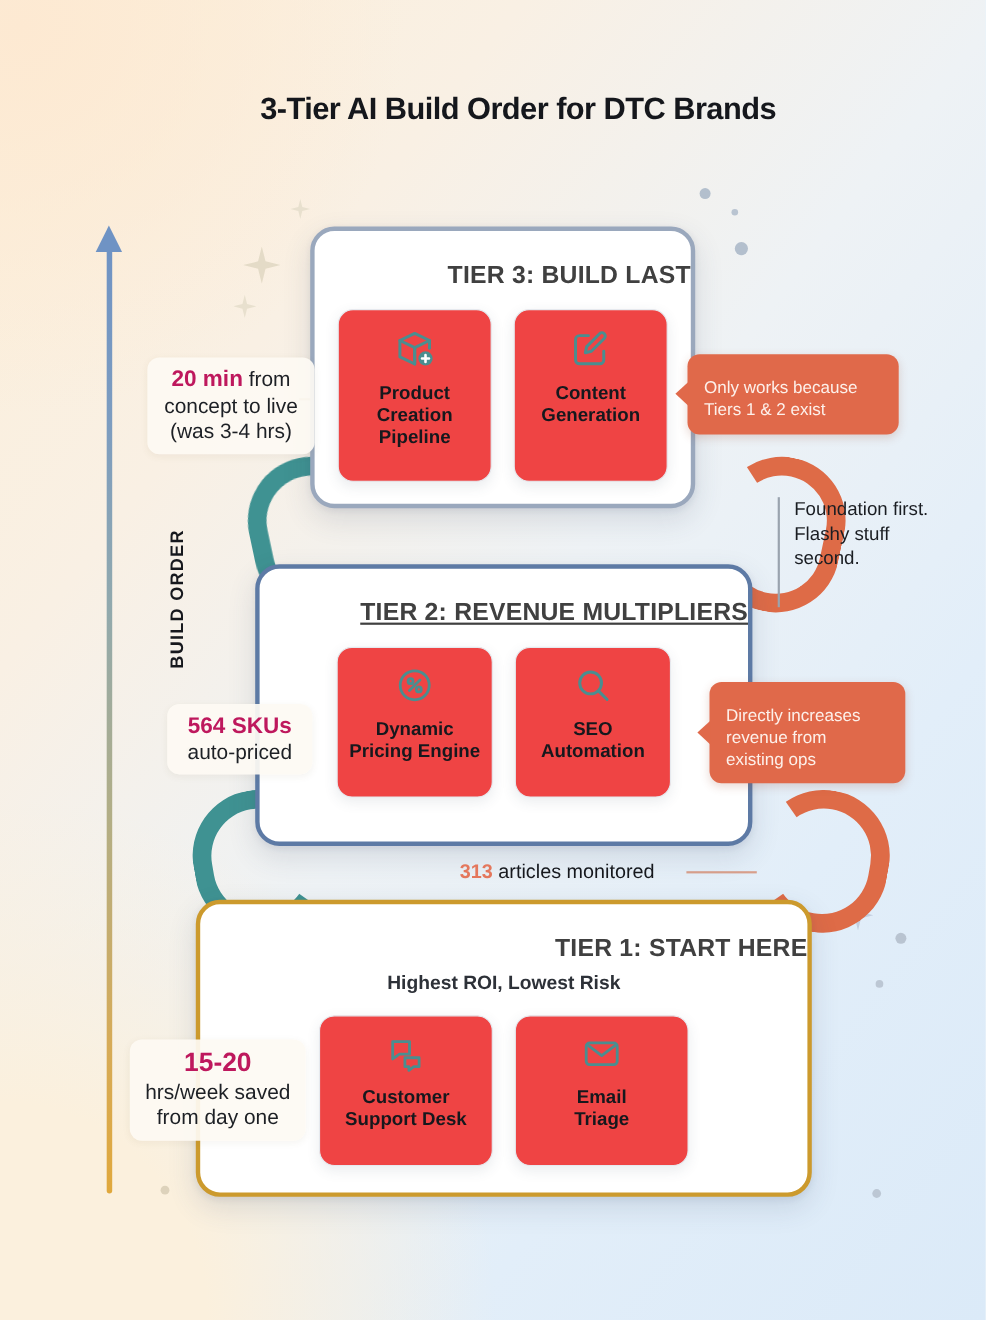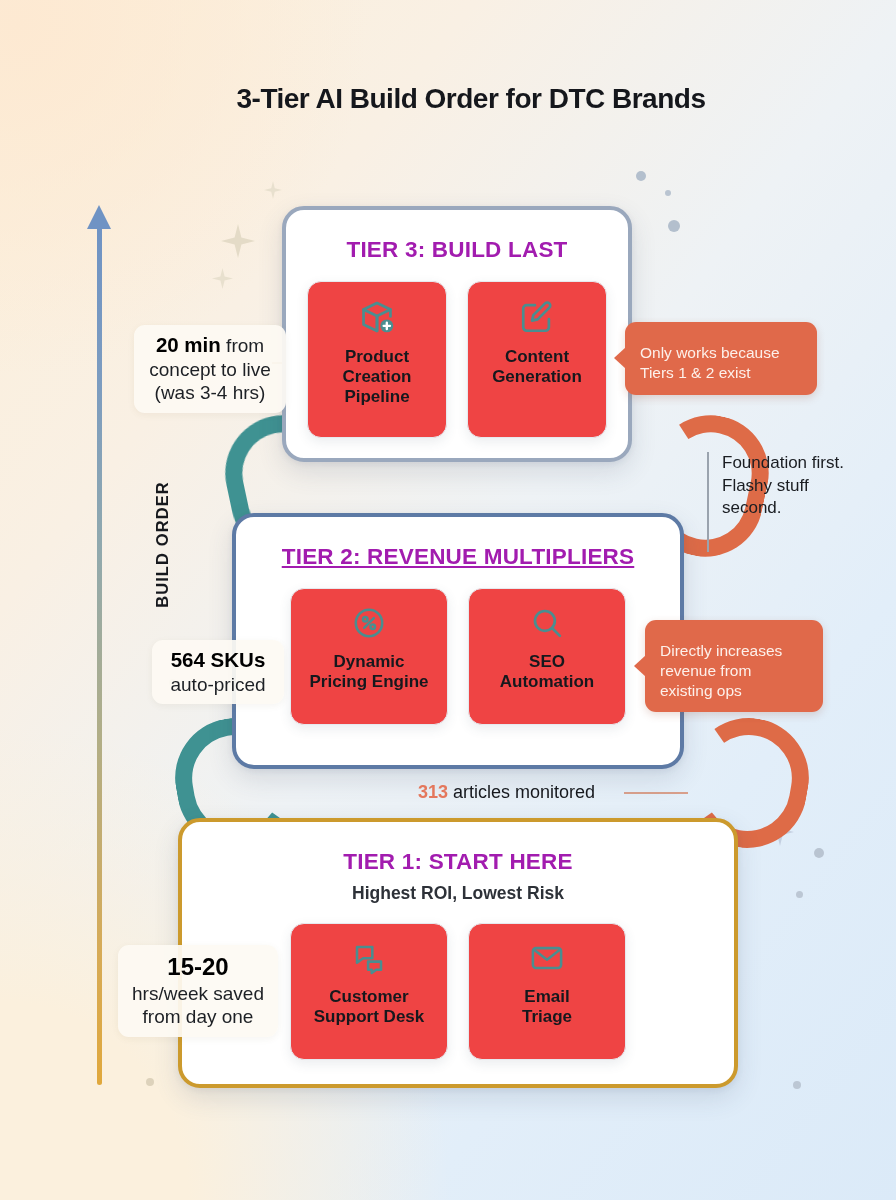--- a/index.html
+++ b/index.html
@@ -106,24 +106,24 @@
     background: #fff;
     border-radius: 22px;
     box-shadow: 0 10px 26px rgba(54,70,96,0.14), 0 2px 6px rgba(54,70,96,0.08);
     z-index: 5;
   }
   .tier-3 { left: 282px; top: 206px; width: 350px; height: 256px; border: 4px solid #9aa8bd; }
   .tier-2 { left: 232px; top: 513px; width: 452px; height: 256px; border: 4px solid #5d7aa5; }
   .tier-1 { left: 178px; top: 818px; width: 560px; height: 270px; border: 4px solid #cc9a2d; }
 
   .tier-title {
-    text-align: center;
+    text-align: right;
     font-size: 22.5px;
     font-weight: 700;
-    color: #a21caf;
+    color: #404040;
     letter-spacing: 0.2px;
   }
   .tier-3 .tier-title { margin-top: 27px; }
   .tier-2 .tier-title { margin-top: 27px; text-decoration: underline; }
   .tier-1 .tier-title { margin-top: 27px; }
   .tier-sub {
     text-align: center;
     font-size: 17.5px;
     color: #2d3138;
     margin-top: 8px;
@@ -140,21 +140,21 @@
     border: 1.5px solid #e6e9ee;
     border-radius: 14px;
     box-shadow: 0 4px 12px rgba(60,75,100,0.10);
     display: flex;
     flex-direction: column;
     align-items: center;
     justify-content: flex-start;
     padding-top: 16px;
   }
   .tier-3 .feature { width: 140px; height: 157px; }
-  .tier-2 .feature { width: 158px; height: 137px; }
+  .tier-2 .feature { width: 142px; height: 137px; }
   .tier-1 .feature { width: 158px; height: 137px; }
 
   .feature .ficon { color: #4a8e90; margin-bottom: 7px; }
   .feature .flabel {
     text-align: center;
     font-size: 17px;
     font-weight: 700;
     color: #16181d;
     line-height: 1.17;
     white-space: pre-line;
@@ -166,21 +166,21 @@
     background: rgba(253,250,243,0.93);
     border-radius: 11px;
     padding: 7px 12px 8px;
     text-align: center;
     z-index: 7;
     box-shadow: 0 2px 7px rgba(120,100,60,0.07);
   }
   .metric .big {
     font-size: 20.5px;
     font-weight: 700;
-    color: #000000;
+    color: #be185d;
   }
   .metric .sm { font-size: 19px; color: #1d2025; }
   .metric .line1, .metric .line2, .metric .line3 { line-height: 1.24; }
 
   .metric-leader {
     position: absolute;
     height: 2px;
     background: #cdb municipal;
     background: #d3bb93;
     z-index: 4;

